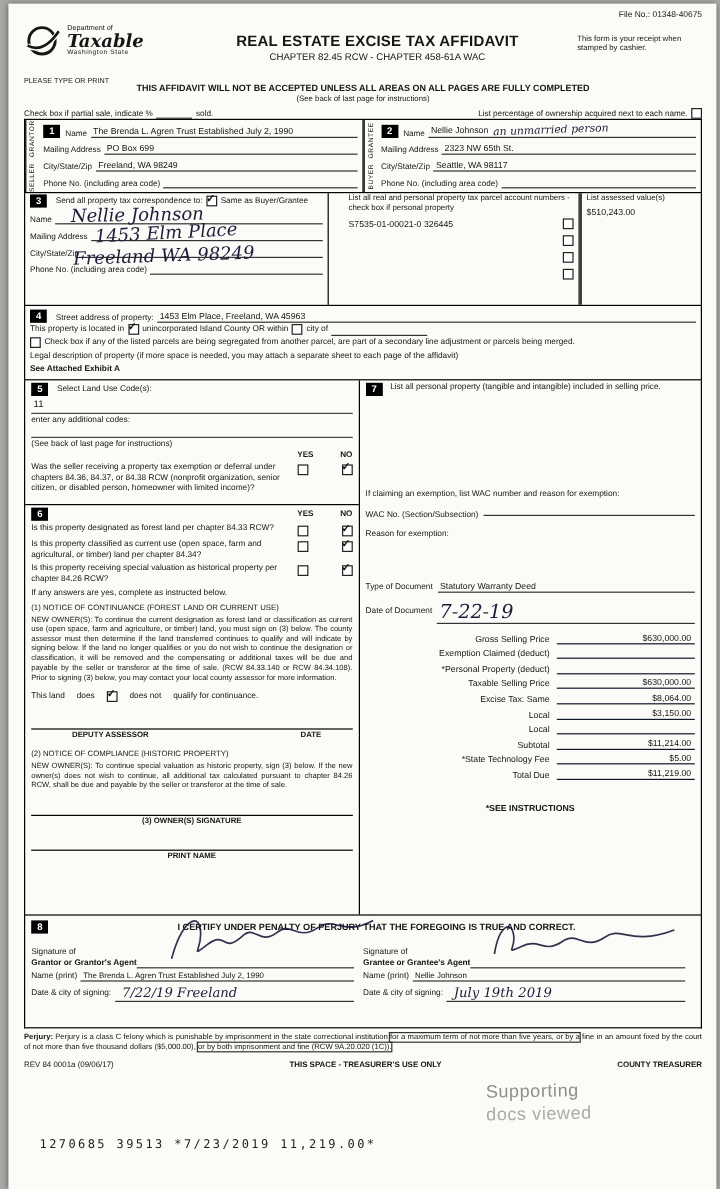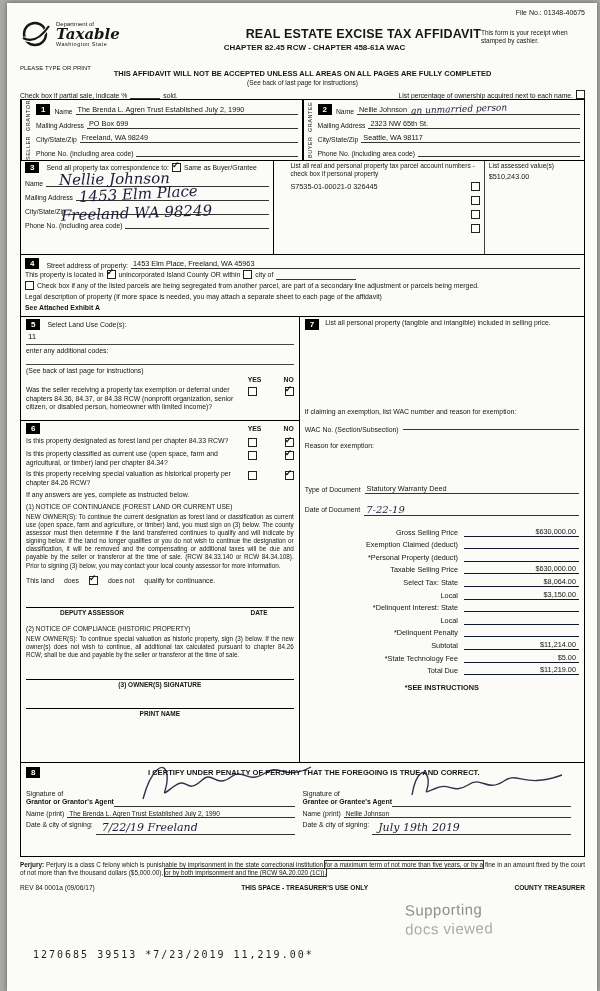--- a/index.html
+++ b/index.html
@@ -16,42 +16,42 @@
   b,.bold{font-weight:bold;}
   
   .filebox{text-align:right;font-size:7px;height:10px;}
   .hdr{display:flex;align-items:flex-start;height:50px;}
   .hdr-left{width:128px;display:flex;gap:4px;align-items:center;}
   .logo-txt{line-height:1;}
   .lt1{display:block;font-size:6px;}
   .lt2{display:block;font-family:"DejaVu Serif",serif;font-style:italic;font-weight:bold;font-size:15px;}
   .lt3{display:block;font-size:5.5px;letter-spacing:.5px;}
   .hdr-mid{flex:1;text-align:center;padding-top:8px;}
-  .title{font-size:12.5px;font-weight:bold;letter-spacing:.2px;text-align:right;}
-  .subtitle{font-size:8px;font-weight:bold;margin-top:2px;}
+  .title{font-size:12.5px;font-weight:bold;letter-spacing:.2px;}
+  .subtitle{font-size:8px;font-weight:normal;margin-top:2px;}
   .hdr-right{width:104px;font-size:6.5px;padding-top:10px;line-height:1.25;}
   .ptp{position:absolute;left:13px;top:62px;font-size:6px;}
   .warn{text-align:center;font-size:7.5px;font-weight:bold;height:10px;}
   .seeback{text-align:center;font-size:6.5px;height:9px;}
   .partialrow{display:flex;align-items:flex-end;font-size:6.8px;height:11px;gap:3px;}
   
   .parties{display:flex;border:1px solid #000;height:60px;}
   .party{width:50%;display:flex;box-sizing:border-box;}
   .party:first-child{border-right:1px solid #000;}
   .vlabel{width:11px;border-right:1px solid #000;writing-mode:vertical-rl;transform:rotate(180deg);display:flex;align-items:center;justify-content:center;gap:5px;font-size:5.5px;letter-spacing:.5px;flex:none;}
   .pfields{flex:1;padding:1px 4px 0 3px;min-width:0;}
   .frow{display:flex;align-items:flex-end;height:14px;font-size:6.8px;white-space:nowrap;}
   .flab{padding-right:3px;flex:none;}
   .fval{flex:1;border-bottom:1px solid #333;font-size:7.3px;padding-left:2px;overflow:hidden;}
   .hwnote{font-size:9px;margin-left:4px;transform:rotate(-2deg);display:inline-block;}
   
   .sec3{display:flex;border:1px solid #000;border-top:none;height:94px;box-sizing:border-box;}
   .s3c1{width:46%;padding:1px 4px;position:relative;border-right:1px solid #000;box-sizing:border-box;}
   .s3hdr{font-size:6.8px;height:11px;display:flex;align-items:center;gap:3px;white-space:nowrap;}
-  .s3c2{width:36%;border-right:1px solid #404040;padding:1px 4px;box-sizing:border-box;font-size:6.6px;margin-left:12px;}
+  .s3c2{width:36%;border-right:3px solid #404040;padding:1px 4px;box-sizing:border-box;font-size:6.6px;margin-left:12px;}
   .s3c2hdr{line-height:1.2;height:17px;}
   .prow{display:flex;align-items:center;height:14px;font-size:7.3px;}
   .s3c3{width:18%;padding:1px 4px;box-sizing:border-box;font-size:6.6px;}
   .arow{height:14px;font-size:7.3px;display:flex;align-items:center;}
   .hwbig{position:absolute;font-size:15px;white-space:nowrap;}
   .hw-name{left:38px;top:9px;transform:rotate(-1deg);}
   .hw-addr{left:58px;top:24px;transform:rotate(-3deg);}
   .hw-city{left:40px;top:43px;transform:rotate(-2deg);}
   
   .sec4{border:1px solid #000;border-top:none;height:62px;box-sizing:border-box;padding:2px 4px;font-size:6.9px;}
@@ -83,21 +83,21 @@
   .feerow{display:flex;align-items:flex-end;height:12.6px;font-size:7.3px;}
   .feelab{flex:1;text-align:right;padding-right:6px;}
   .feeval{width:112px;border-bottom:1px solid #0f172a;text-align:right;padding-right:3px;flex:none;}
   .minnote{text-align:center;font-weight:bold;font-size:7.3px;margin-top:8px;}
   
   .sec8{border:1px solid #000;border-top:none;height:94px;box-sizing:border-box;position:relative;padding:2px 5px;}
   .s8top{display:flex;align-items:center;gap:4px;height:15px;}
   .certtxt{flex:1;text-align:center;font-weight:bold;font-size:7.6px;}
   .s8cols{display:flex;margin-top:10px;}
   .s8col{width:50%;padding-right:8px;box-sizing:border-box;}
-  .s8row{display:flex;align-items:flex-start;margin-bottom:3px;font-size:6.9px;}
+  .s8row{display:flex;align-items:center;margin-bottom:3px;font-size:6.9px;}
   .s8lbl{line-height:1.2;flex:none;font-size:6.9px;}
   .s8line{flex:1;border-bottom:1px solid #333;height:16px;}
   .s8val{flex:1;border-bottom:1px solid #333;padding-left:2px;font-size:6.6px;white-space:nowrap;overflow:hidden;}
   .hwdate{font-size:11px;border-bottom:1px solid #333;flex:1;padding-left:6px;white-space:nowrap;}
   .sig{position:absolute;}
   .sig-grantor{left:116px;top:-8px;}
   .sig-grantee{right:18px;top:0px;}
   
   .perjury{font-size:6.4px;line-height:1.3;text-align:justify;margin-top:4px;}
   .annotbox{outline:1px solid #333;}
@@ -374,73 +374,65 @@
         <span style="padding-right:4px;">WAC No. (Section/Subsection)</span>
         <span class="fval"></span>
       </div>
       <div style="margin-bottom:34px;">Reason for exemption:</div>
       <div class="s7row">
         <span style="padding-right:4px;">Type of Document</span>
         <span class="fval">Statutory Warranty Deed</span>
       </div>
       <div class="s7row" style="height:15px;">
         <span style="padding-right:4px;">Date of Document</span>
-        <span class="fval hw" style="font-size:10px;">7-22-19</span>
+        <span class="fval hw" style="font-size:16px;">7-22-19</span>
       </div>
       <div>
         <div class="feerow">
             <span class="feelab">Gross Selling Price</span>
             <span class="feeval">$630,000.00</span>
           </div>
         <div class="feerow">
             <span class="feelab">Exemption Claimed (deduct)</span>
             <span class="feeval"></span>
           </div>
         <div class="feerow">
             <span class="feelab">*Personal Property (deduct)</span>
             <span class="feeval"></span>
           </div>
         <div class="feerow">
             <span class="feelab">Taxable Selling Price</span>
             <span class="feeval">$630,000.00</span>
           </div>
         <div class="feerow">
-            <span class="feelab">Select Tax:  State</span>
+            <span class="feelab">Excise Tax:  Same</span>
             <span class="feeval">$8,064.00</span>
           </div>
         <div class="feerow">
             <span class="feelab">Local</span>
             <span class="feeval">$3,150.00</span>
           </div>
         <div class="feerow">
-            <span class="feelab">*Delinquent Interest:  State</span>
-            <span class="feeval"></span>
-          </div>
-        <div class="feerow">
             <span class="feelab">Local</span>
             <span class="feeval"></span>
           </div>
         <div class="feerow">
-            <span class="feelab">*Delinquent Penalty</span>
-            <span class="feeval"></span>
-          </div>
-        <div class="feerow">
             <span class="feelab">Subtotal</span>
             <span class="feeval">$11,214.00</span>
           </div>
         <div class="feerow">
             <span class="feelab">*State Technology Fee</span>
             <span class="feeval">$5.00</span>
           </div>
         <div class="feerow">
             <span class="feelab">Total Due</span>
             <span class="feeval">$11,219.00</span>
           </div>
       </div>
-      <div class="minnote" style="margin-top:8px;">*SEE INSTRUCTIONS</div>
+      <div class="minnote" style="margin-top:19px;">*SEE INSTRUCTIONS</div>
     </div>
   </div>
 
   <div class="sec8">
     <svg class="sig sig-grantor" width="180" height="52" viewBox="0 0 180 52">
       <path d="M6 44 C 14 14, 28 4, 30 20 C 32 36, 20 44, 36 32 C 52 20, 48 40, 64 26 C 76 14, 78 34, 94 22 C 106 12, 110 30, 128 18 C 142 8, 148 26, 174 12" fill="none" stroke="#1b1b3a" stroke-width="1.4" opacity="0.9"></path>
     </svg>
     <svg class="sig sig-grantee" width="160" height="40" viewBox="0 0 160 40">
       <path d="M6 32 C 10 8, 20 4, 22 16 C 24 28, 14 32, 28 26 C 44 18, 46 32, 62 22 C 76 12, 80 30, 98 18 C 112 8, 118 26, 156 12" fill="none" stroke="#1b1b3a" stroke-width="1.4" opacity="0.9"></path>
     </svg>

